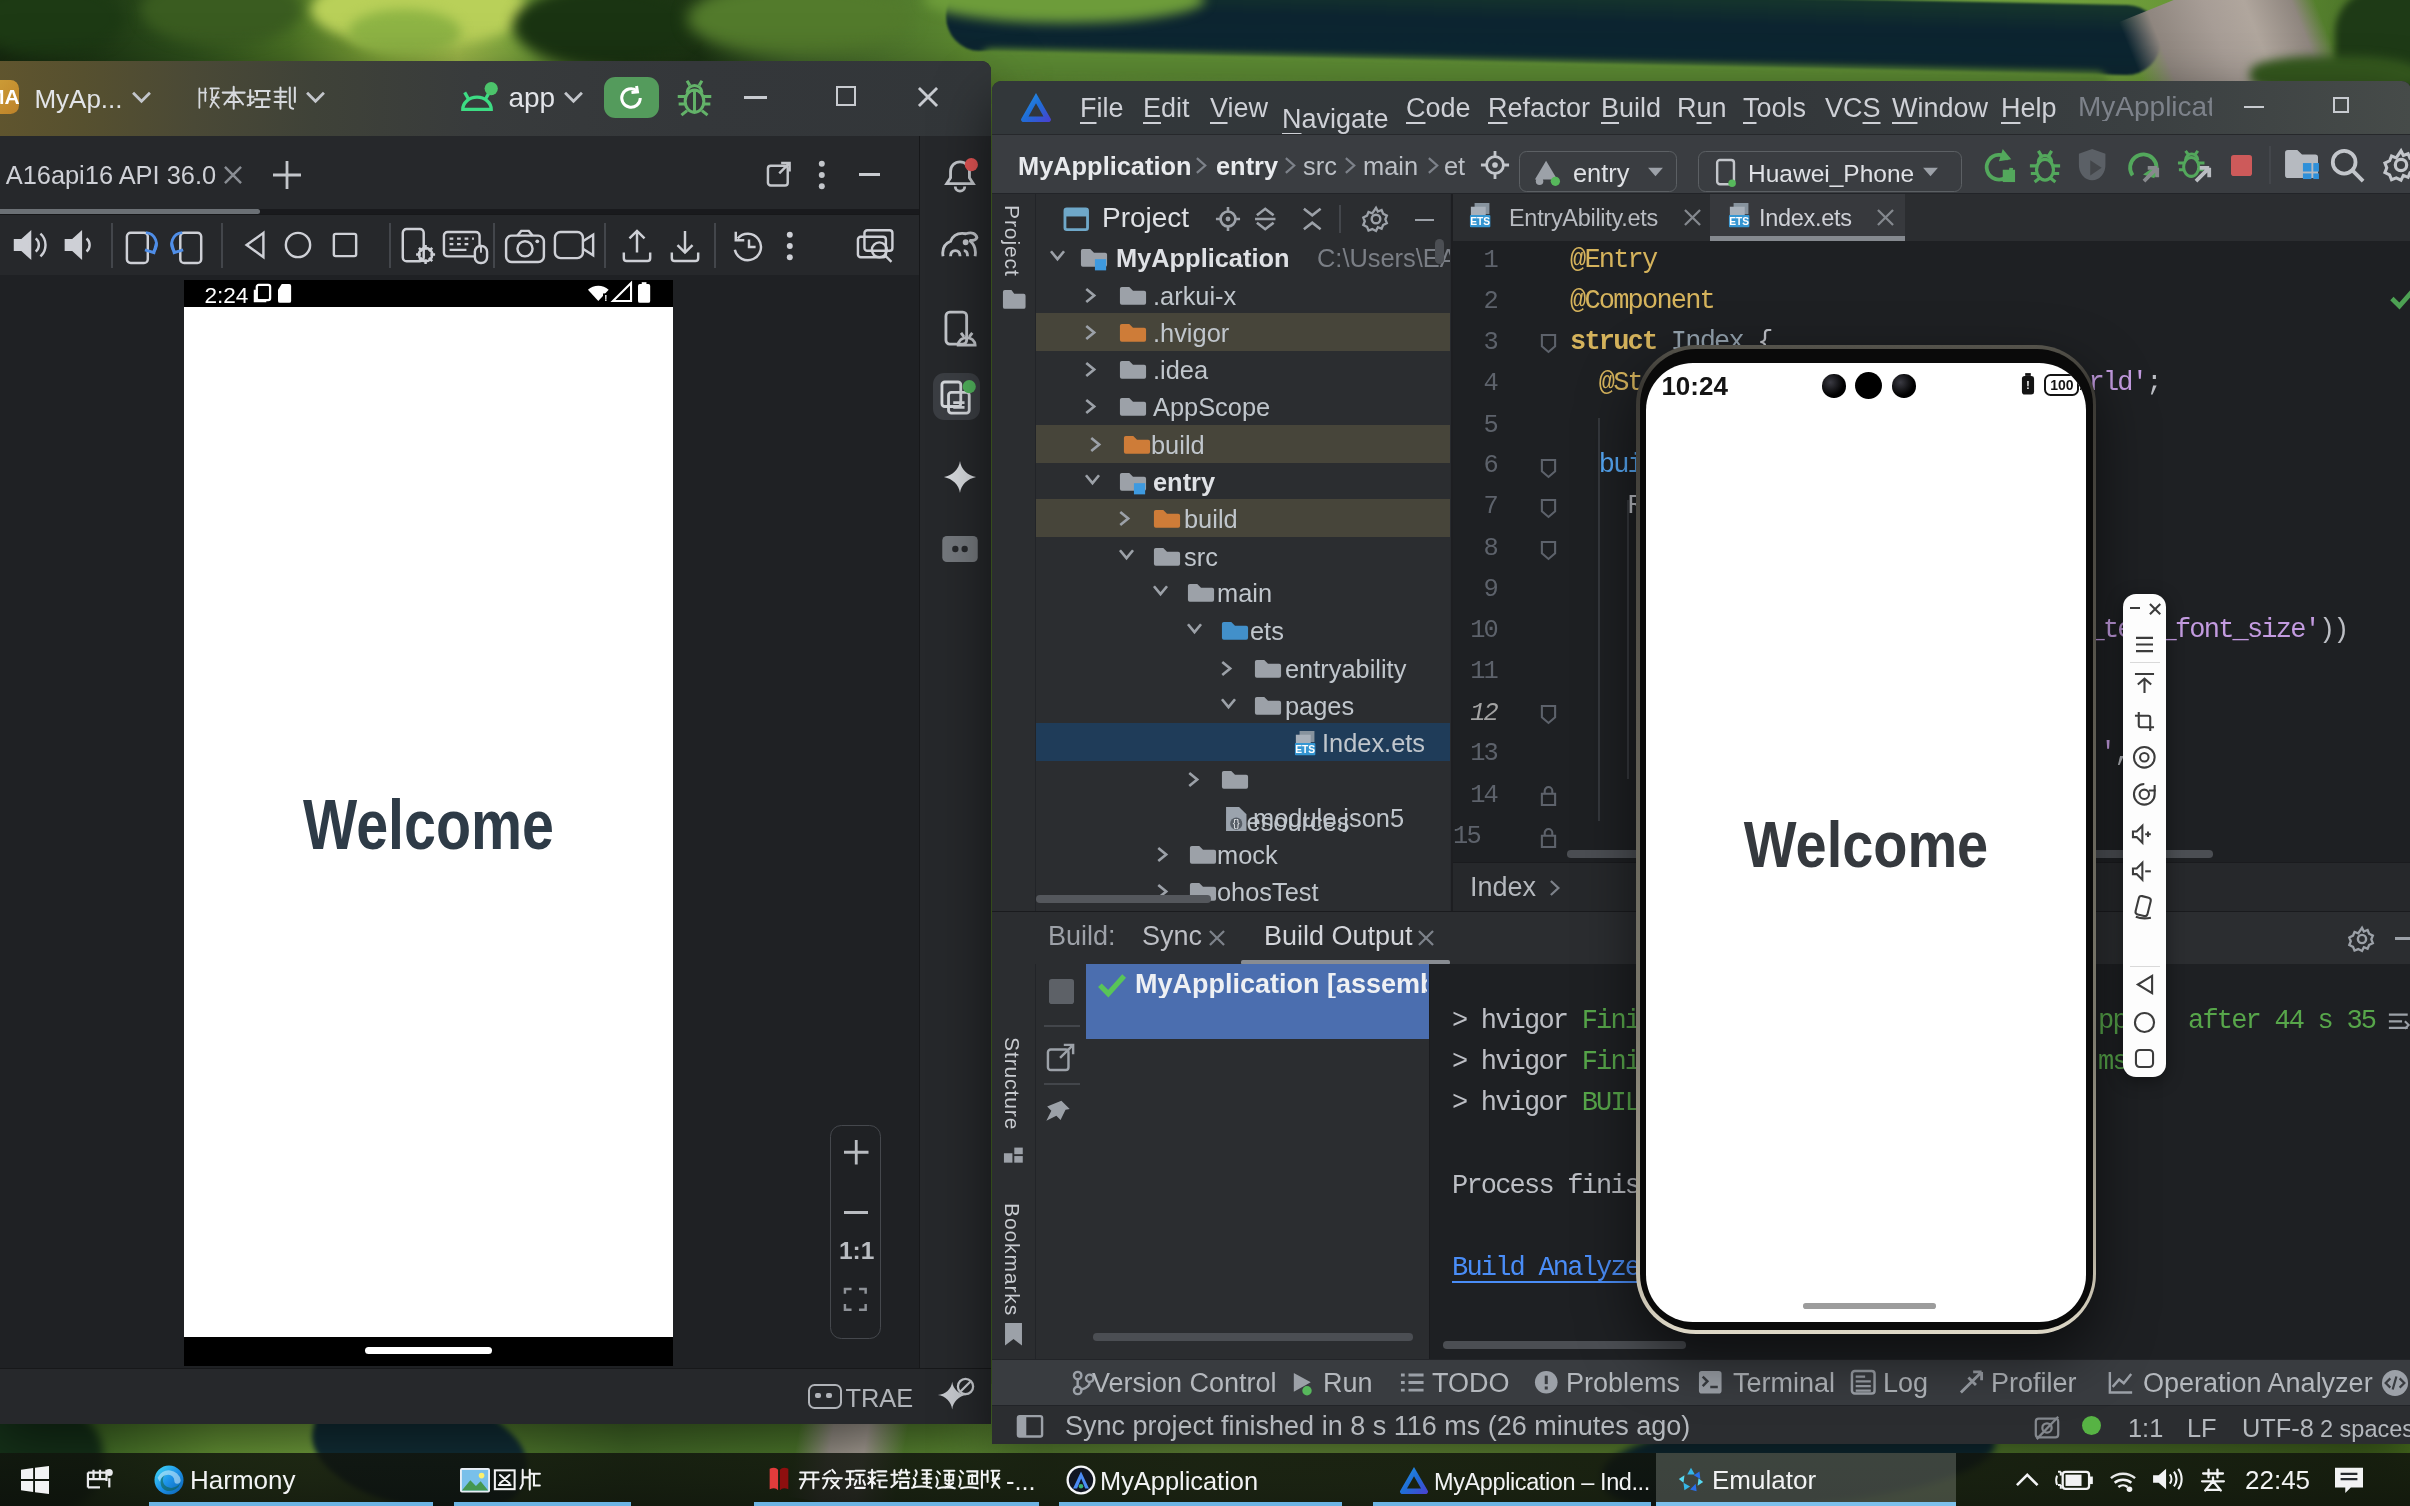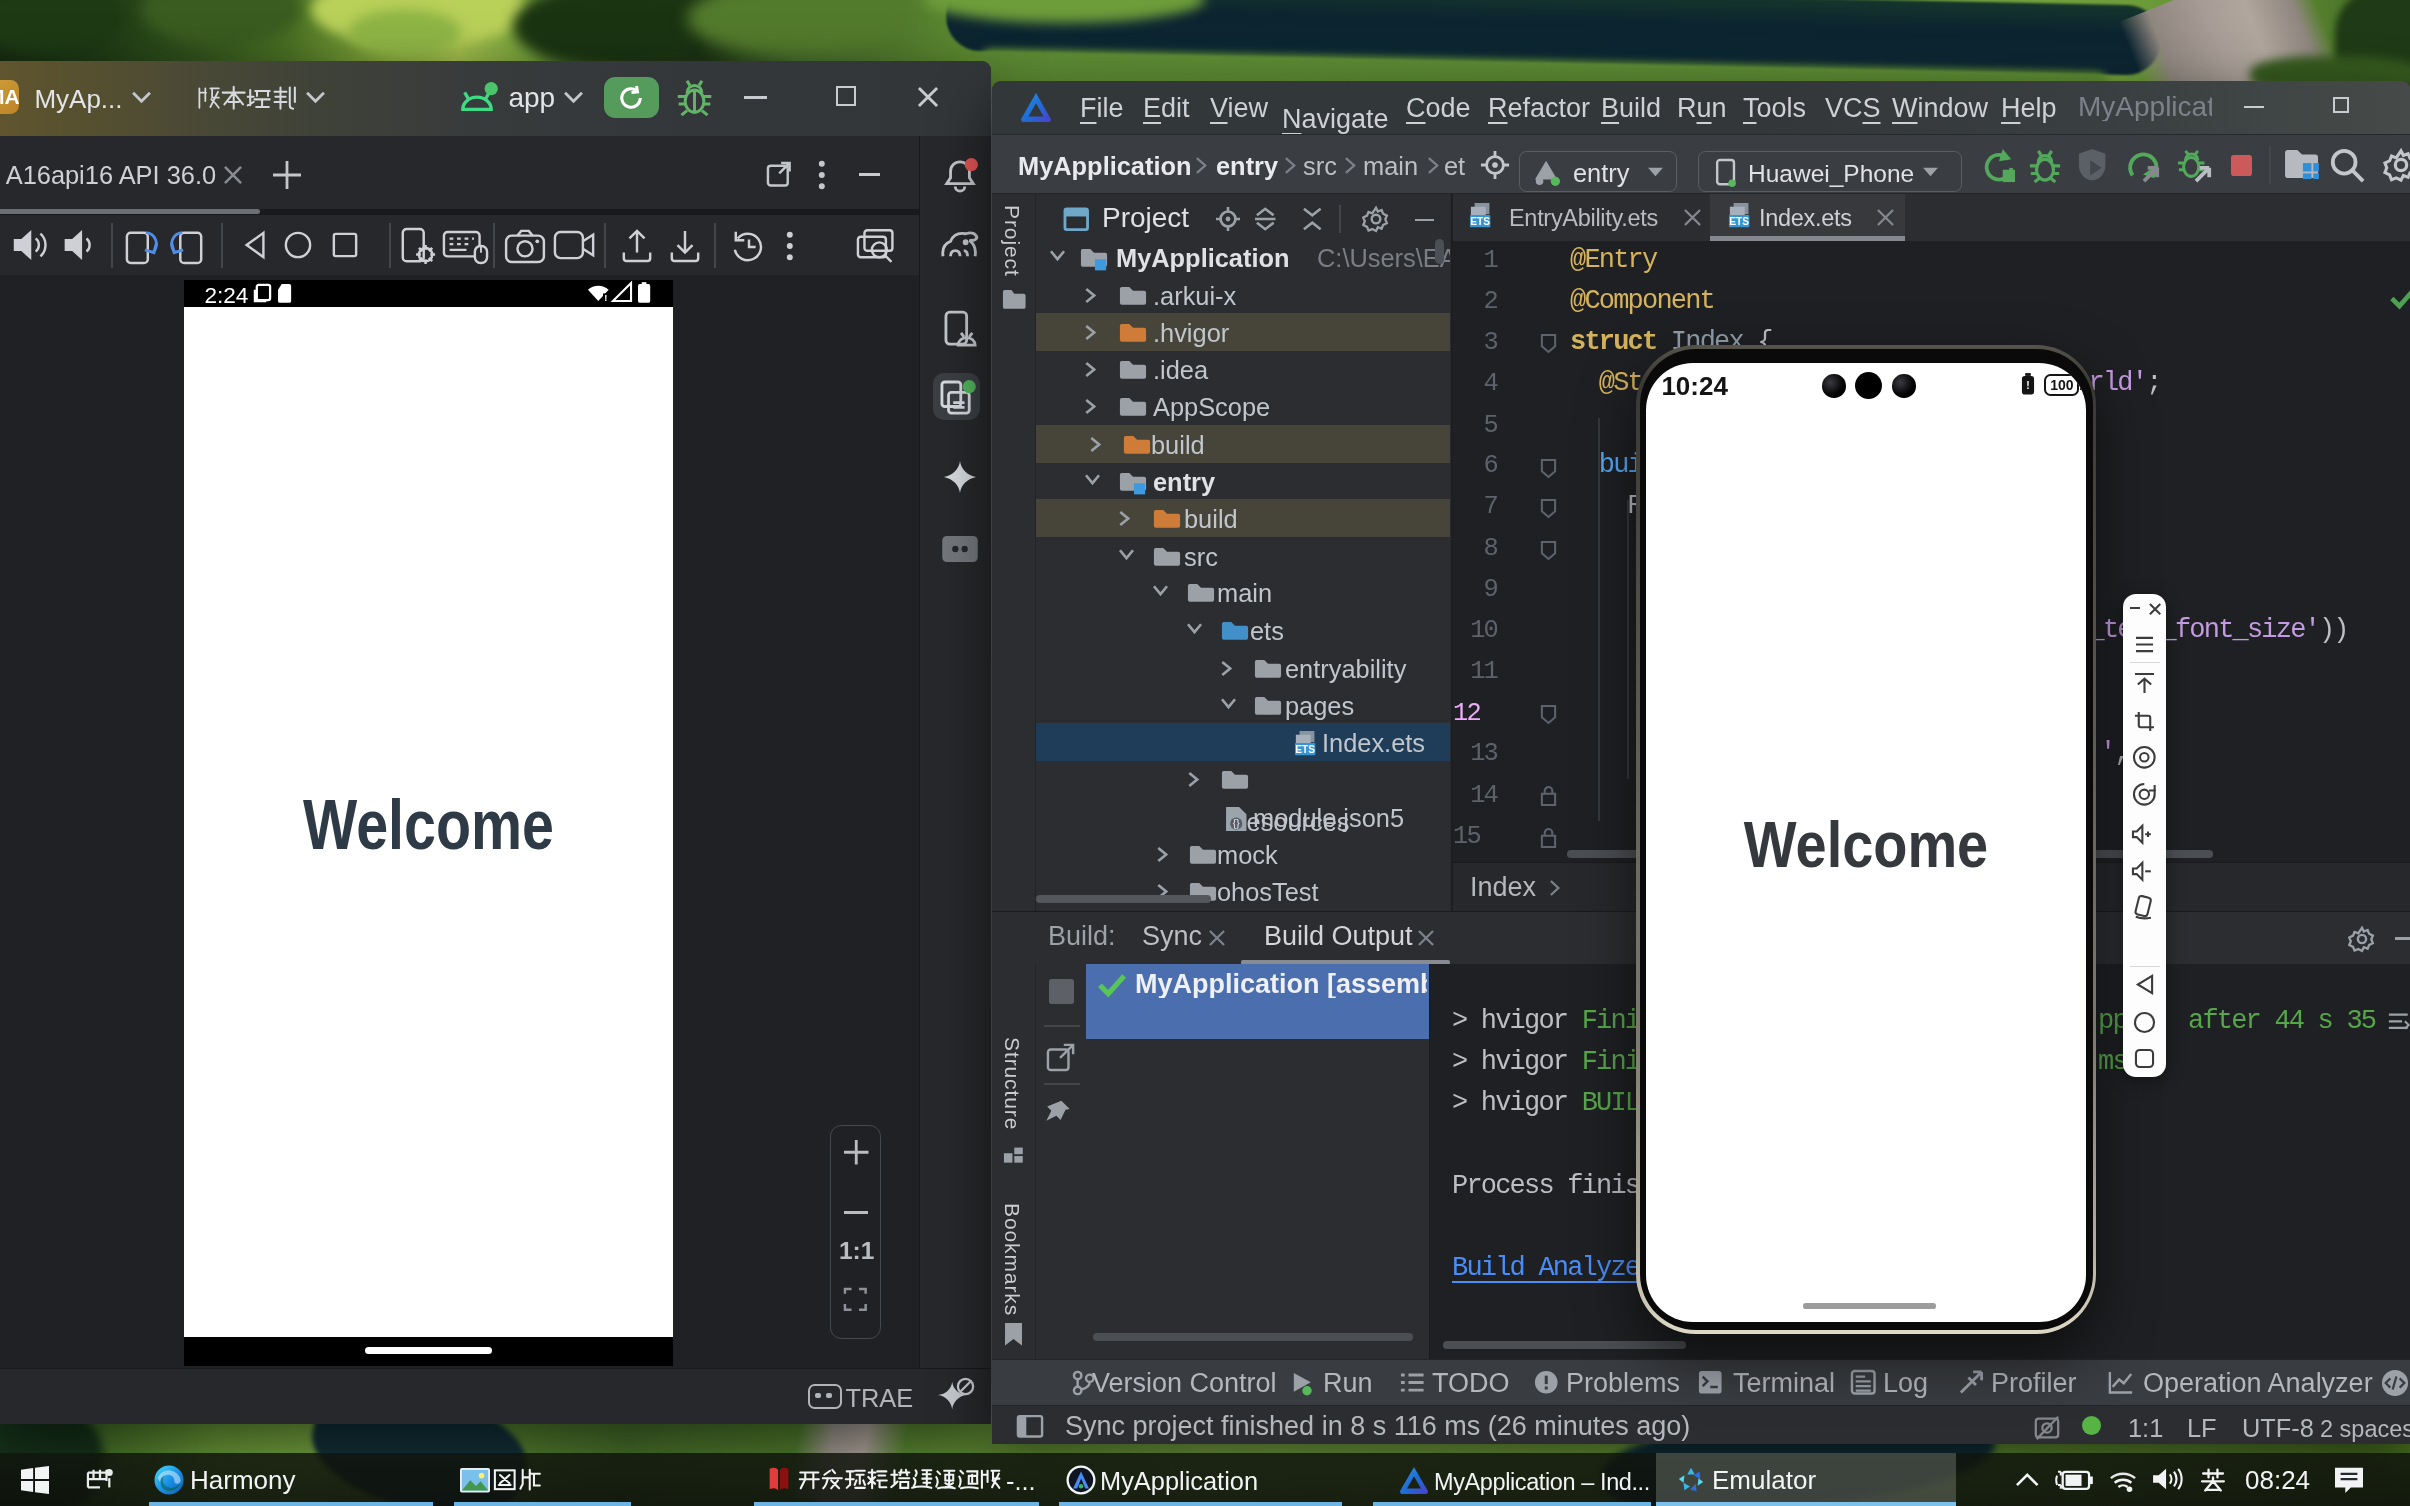--- a/index.html
+++ b/index.html
@@ -686,21 +686,21 @@
       <div class="mono abs" style="left:0px;top:94px;width:44px;text-align:right;color:#5d626b;font-size:25.4px;">2</div>
       <div class="mono abs" style="left:0px;top:135px;width:44px;text-align:right;color:#5d626b;font-size:25.4px;">3</div>
       <div class="mono abs" style="left:0px;top:176px;width:44px;text-align:right;color:#5d626b;font-size:25.4px;">4</div>
       <div class="mono abs" style="left:0px;top:218px;width:44px;text-align:right;color:#5d626b;font-size:25.4px;">5</div>
       <div class="mono abs" style="left:0px;top:258px;width:44px;text-align:right;color:#5d626b;font-size:25.4px;">6</div>
       <div class="mono abs" style="left:0px;top:299px;width:44px;text-align:right;color:#5d626b;font-size:25.4px;">7</div>
       <div class="mono abs" style="left:0px;top:341px;width:44px;text-align:right;color:#5d626b;font-size:25.4px;">8</div>
       <div class="mono abs" style="left:0px;top:382px;width:44px;text-align:right;color:#5d626b;font-size:25.4px;">9</div>
       <div class="mono abs" style="left:0px;top:423px;width:44px;text-align:right;color:#5d626b;font-size:25.4px;">10</div>
       <div class="mono abs" style="left:0px;top:464px;width:44px;text-align:right;color:#5d626b;font-size:25.4px;">11</div>
-      <div class="mono abs" style="left:0px;top:506px;width:44px;text-align:left;color:#f0abfc;font-size:25.4px;">12</div>
+      <div class="mono abs" style="left:0px;top:506px;width:44px;text-align:right;color:#a3a3a3;font-size:25.4px;font-style:italic;">12</div>
       <div class="mono abs" style="left:0px;top:546px;width:44px;text-align:right;color:#5d626b;font-size:25.4px;">13</div>
       <div class="mono abs" style="left:0px;top:588px;width:44px;text-align:right;color:#5d626b;font-size:25.4px;">14</div>
       <div class="mono abs" style="left:0px;top:629px;width:44px;color:#5d626b;font-size:25.4px;">15</div>
       <svg class="ico" style="left:87px;top:139px;" width="17" height="21" viewBox="0 0 18 22">
           <path d="M2 2 h14 v12 l-7 6 l-7 -6 z" fill="none" stroke="#5d626b" stroke-width="2.2"></path>
         </svg>
       <svg class="ico" style="left:87px;top:264px;" width="17" height="21" viewBox="0 0 18 22">
           <path d="M2 2 h14 v12 l-7 6 l-7 -6 z" fill="none" stroke="#5d626b" stroke-width="2.2"></path>
         </svg>
       <svg class="ico" style="left:87px;top:304px;" width="17" height="21" viewBox="0 0 18 22">
@@ -1066,21 +1066,21 @@
       </svg>
     <svg class="ico" style="left:2151px;top:13px;" width="32" height="26" viewBox="0 0 34 28">
         <path d="M2 10 h6 l8 -7 v22 l-8 -7 H2 z" fill="#f2f3f4"></path>
         <path d="M20 9 a8 8 0 0 1 0 10 M24.5 6 a13 13 0 0 1 0 16 M29 3 a18 18 0 0 1 0 22" stroke="#f2f3f4" stroke-width="2.3" fill="none"></path>
       </svg>
     <svg class="ico" style="left:2200px;top:14px;" width="26" height="26" viewBox="0 0 28 28">
         <g stroke="#f2f3f4" stroke-width="2.5" fill="none" stroke-linecap="round">
           <path d="M3.4 7.0 h21.3 M9.2 2.8 v8.4 M18.8 2.8 v8.4 M2.2 15.4 h23.5 M14.0 11.2 v4.2 M14.0 15.4 l-8.4 9.8 M14.0 15.4 l8.4 9.8 M7.8 24.6 h12.3"></path>
         </g>
       </svg>
-    <div class="t" style="left:2245px;top:13px;font-size:26px;color:#f2f3f4;">08:24</div>
+    <div class="t" style="left:2245px;top:13px;font-size:26px;color:#f2f3f4;">22:45</div>
     <svg class="ico" style="left:2333px;top:13px;" width="32" height="28" viewBox="0 0 34 30">
         <path d="M2 2 h30 v21 h-13 l-6 6 v-6 h-11 z" fill="#f2f3f4"></path>
         <path d="M8 8.5 h18 M8 14 h18" stroke="#252a2f" stroke-width="2.4"></path>
       </svg>
     <div class="abs" style="left:149px;top:49px;width:284px;height:4.7px;background:#6cb4e4;"></div>
     <div class="abs" style="left:454px;top:49px;width:177px;height:4.7px;background:#6cb4e4;"></div>
     <div class="abs" style="left:754px;top:49px;width:285px;height:4.7px;background:#6cb4e4;"></div>
     <div class="abs" style="left:1059px;top:49px;width:283px;height:4.7px;background:#6cb4e4;"></div>
     <div class="abs" style="left:1373px;top:49px;width:278px;height:4.7px;background:#6cb4e4;"></div>
     <div class="abs" style="left:1656px;top:49px;width:300px;height:4.7px;background:#7cc0ec;"></div>

